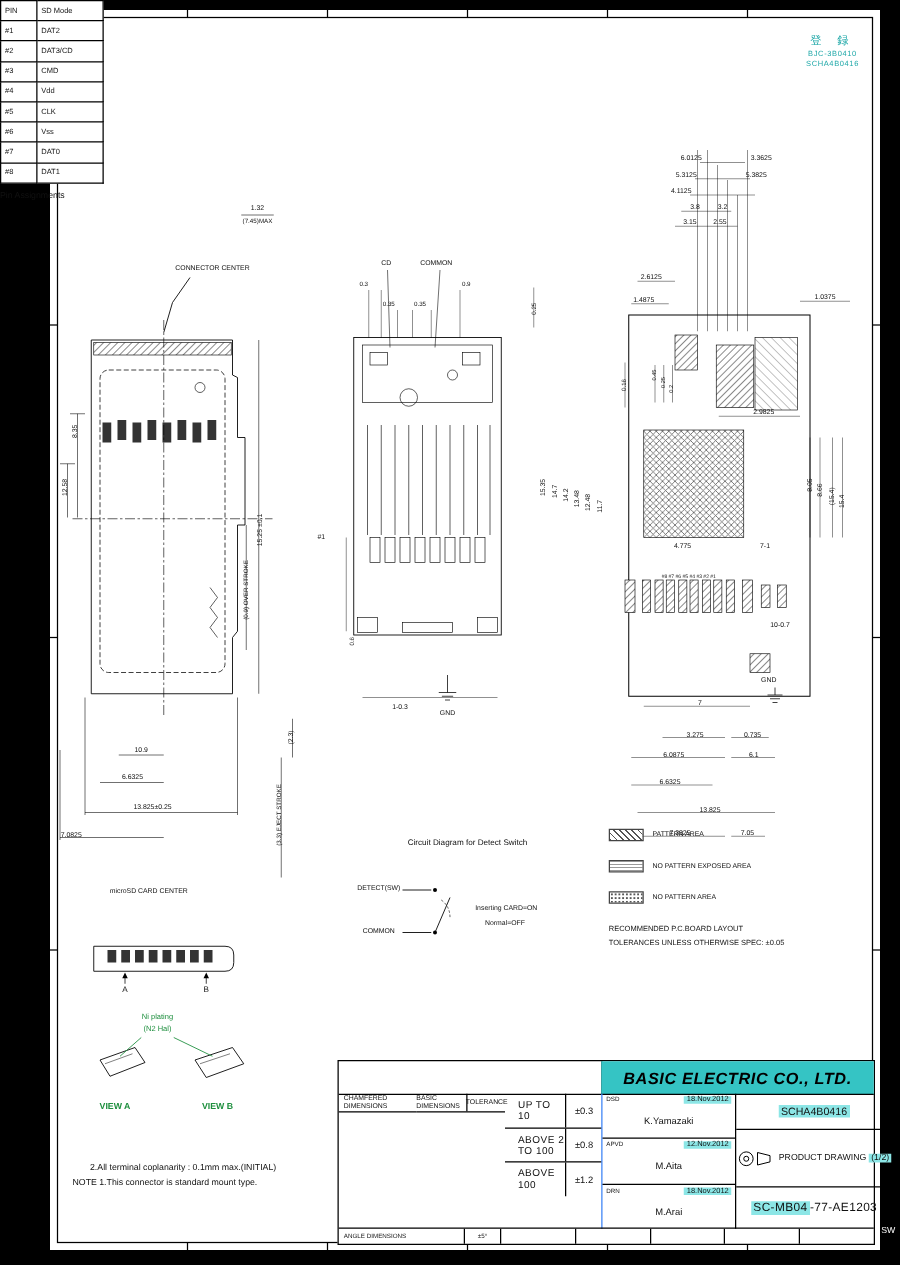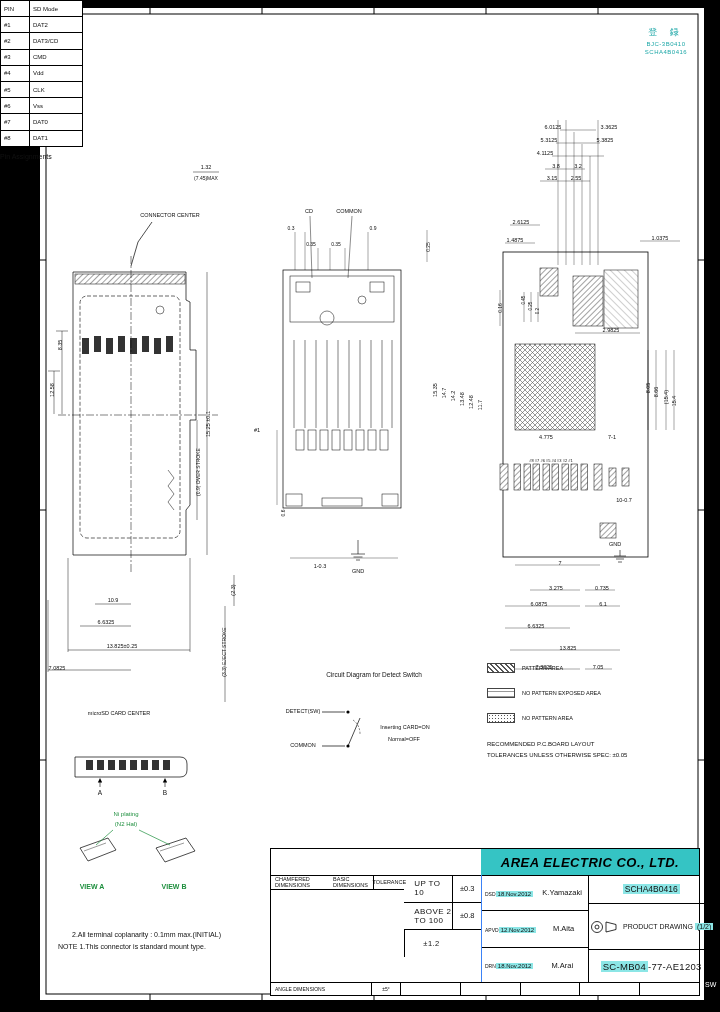--- a/index.html
+++ b/index.html
@@ -50,21 +50,21 @@
   .tol-head{height:14px;border-bottom:1px solid #000;display:flex;font-size:5.5px}
   .tol-head span{display:flex;align-items:center;justify-content:center}
   .tol-head span:first-child{width:58%}
   .tol-head span:last-child{width:42%;border-left:1px solid #000}
   .tol-row{height:26.6px;border-bottom:1px solid #000;display:flex}
   .tol-row span{display:flex;align-items:center}
   .tol-row span:first-child{width:58%;padding-left:10px;font-size:8px;letter-spacing:0.4px}
   .tol-row span:last-child{width:42%;border-left:1px solid #000;justify-content:center;font-size:7.5px}
   .tol-rows .tol-row:last-child{border-bottom:none}
   .tb-sign{width:106px;border-right:1px solid #000;display:flex;flex-direction:column;flex:none}
-  .sign-cell{height:36px;border-bottom:1px solid #000;display:flex;flex-direction:row}
+  .sign-cell{height:36px;border-bottom:1px solid #000;display:flex;flex-direction:column}
   .tb-sign .sign-cell:last-child{border-bottom:none}
   .sign-top{display:flex;align-items:center;padding:2px 3px 0 3px}
   .sign-top .role{font-size:5px}
   .sign-top .date{font-size:6px;margin-left:auto;padding:0 2px}
   .sign-cell .name{flex:1;display:flex;align-items:center;justify-content:center;font-size:7.5px}
   .tb-right{flex:1;display:flex;flex-direction:column}
   .tb-docno{height:28px;border-bottom:1px solid #000;display:flex;align-items:center;justify-content:center;font-size:8.5px}
   .tb-title{height:46px;border-bottom:1px solid #000;display:flex;align-items:center;justify-content:center;gap:4px}
   .tb-title-text{font-size:7px;white-space:nowrap}
   .tb-dwg{height:33px;display:flex;align-items:center;justify-content:center;font-size:9.5px;letter-spacing:0.3px;white-space:nowrap}
@@ -459,39 +459,40 @@
 </div>
 
 <div class="block notes">
   <span class="n1">2.All terminal coplanarity : 0.1mm max.(INITIAL)</span>
   <span class="n2">NOTE 1.This connector is standard mount type.</span>
 </div>
 
 <div class="block titleblock">
   <div class="tb-topleft"></div>
   <div class="tb-company">
-    <span>AREA ELECTRIC CO., LTD.</span>
+    <span>BASIC ELECTRIC CO., LTD.</span>
   </div>
   <div class="tb-main">
     <div class="tb-tol">
       <div class="tol-chamfer">CHAMFERED DIMENSIONS</div>
       <div class="tol-head">
         <span>BASIC DIMENSIONS</span>
         <span>TOLERANCE</span>
       </div>
       <div class="tol-rows">
           <div class="tol-row">
             <span>UP TO 10</span>
             <span>±0.3</span>
           </div>
           <div class="tol-row">
             <span>ABOVE 2 TO 100</span>
             <span>±0.8</span>
           </div>
           <div class="tol-row">
+            <span>ABOVE 100</span>
             <span>±1.2</span>
           </div>
         </div>
     </div>
     <div class="tb-sign">
         <div class="sign-cell">
           <div class="sign-top">
             <span class="role">DSD</span>
             <span class="date hl">18.Nov.2012</span>
           </div>

